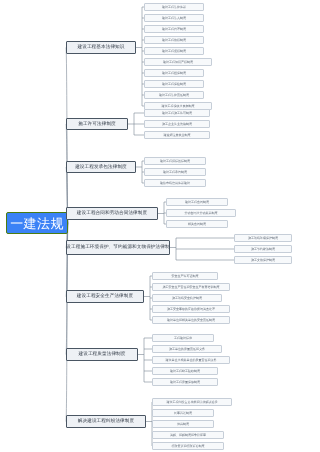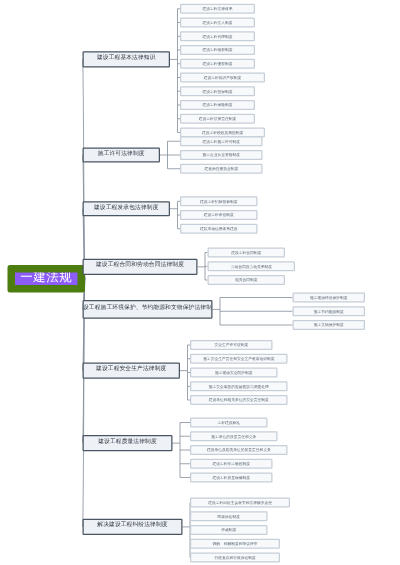--- a/index.html
+++ b/index.html
@@ -15,25 +15,25 @@
   .node{
     position:absolute;
     box-sizing:border-box;
     display:flex;align-items:center;justify-content:center;
     text-align:center;
     white-space:nowrap;
     overflow:hidden;
     line-height:1;
   }
   .root{
-    background:#8b5cf6;
+    background:#3b82f6;
     color:#ffffff;
-    border:6px solid #4d7c0f;
+    border:1px solid #4d7c0f;
     border-radius:2px;
-    font-size:10px;
+    font-size:13px;
     letter-spacing:.4px;
   }
   .branch{
     background:#eef1f5;
     color:#2b3440;
     border:1px solid #4a5663;
     border-radius:1px;
     font-size:4.6px;
     letter-spacing:.1px;
   }

